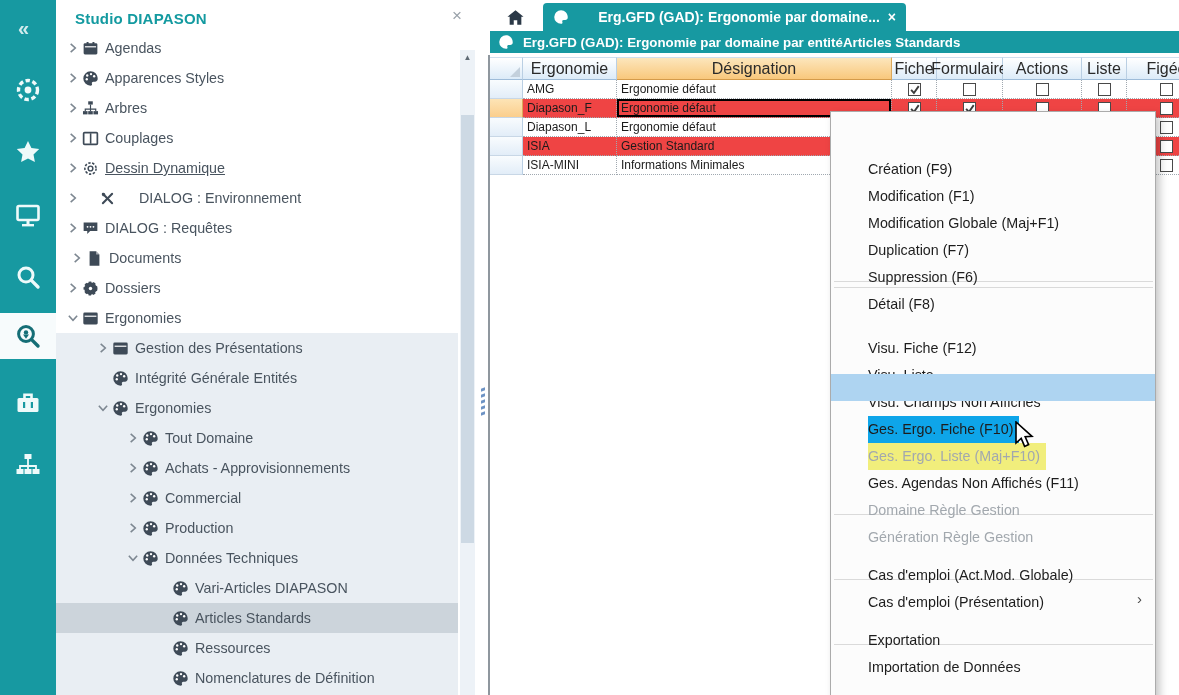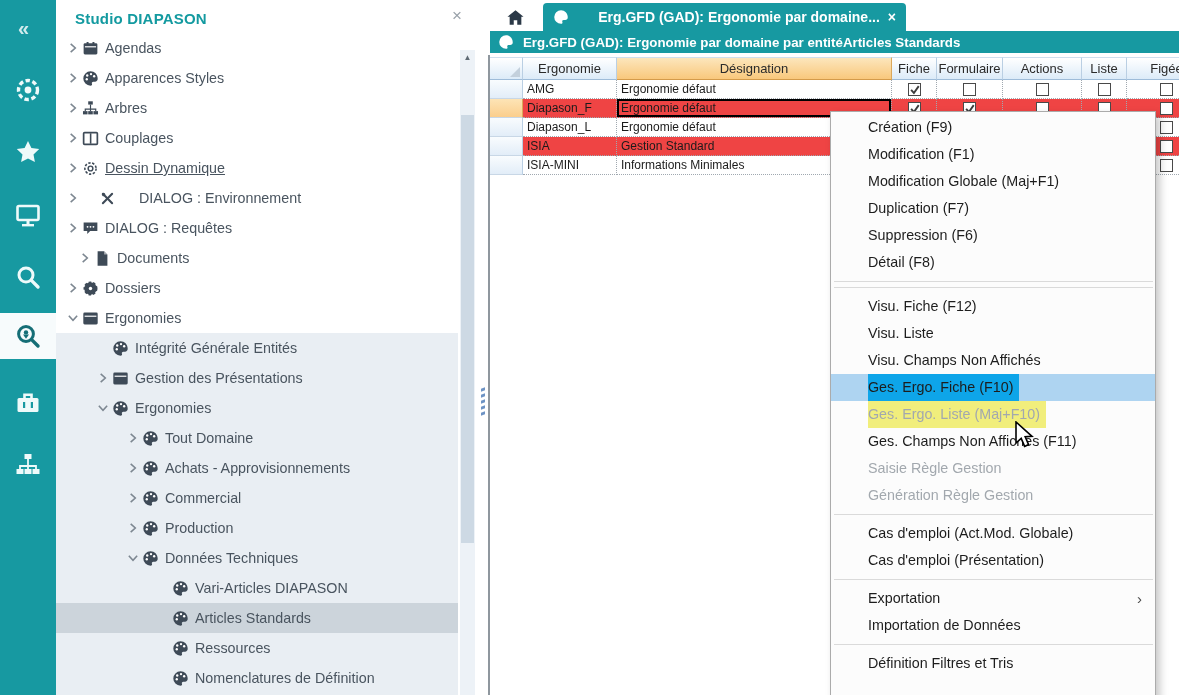--- a/index.html
+++ b/index.html
@@ -42,40 +42,40 @@
   #doc-tab .tab-label{font-size:14px;font-weight:600;flex:1;white-space:nowrap;overflow:hidden;text-align:right;}
   #doc-tab .tab-close{font-size:14px;font-weight:bold;cursor:pointer;}
   .palette-glyph{width:16px;height:16px;flex:0 0 16px;color:#fff;}
   #titlebar{position:absolute;left:490px;right:0;top:31px;height:22px;background:#1799a1;display:flex;align-items:center;gap:9px;padding-left:8px;color:#fff;z-index:3;}
   #titlebar .tb-label{font-size:13.3px;font-weight:600;white-space:nowrap;}
 
   
   #grid{position:absolute;left:490px;top:57px;z-index:10;font-size:12px;color:#1b1b1b;}
   .grow{display:grid;grid-template-columns:33px 94px 275px 45px 66px 79px 45px 80px;}
   .hcell{height:23px;box-sizing:border-box;display:flex;align-items:center;justify-content:center;
-         background:linear-gradient(#ffffff,#dcebf8);border-right:1px solid #bacfe3;border-bottom:1px solid #9ebcd9;border-top:1px solid #cfdfee;font-size:13px;color:#2a2a2a;position:relative;}
+         background:linear-gradient(#ffffff,#dcebf8);border-right:1px solid #bacfe3;border-bottom:1px solid #9ebcd9;border-top:1px solid #cfdfee;font-size:16px;color:#2a2a2a;position:relative;}
   .hcell.orange{background:linear-gradient(#fce6bc,#f9c87c);border-right:1px solid #dba85b;border-bottom:1px solid #d49b4a;}
   .hcell .tri{position:absolute;right:2px;bottom:2px;width:0;height:0;border-left:10px solid transparent;border-bottom:10px solid #c3d0dc;}
   .bcell{height:19px;box-sizing:border-box;display:flex;align-items:center;padding-left:4px;
          border-right:1px dotted #a0a8b0;border-bottom:1px dotted #a0a8b0;background:#fff;white-space:nowrap;overflow:hidden;}
   .grow.alt .bcell{background:#ef4444;}
   .rowhdr{background:linear-gradient(#f9fcfe,#e2edf8) !important;border-right:1px solid #bacfe3;border-bottom:1px solid #c8d7e6;}
   .grow.selrow .rowhdr{background:linear-gradient(#fde4b6,#fbce8c) !important;border-right:1px solid #dba85b;}
   .bcell.selcell{box-shadow:inset 0 0 0 2px #000;background:#f0f0f0;}
   .bcell.chk{justify-content:center;padding-left:0;}
   .cbox{width:13px;height:13px;border:1.5px solid #494949;background:#fff;box-sizing:border-box;display:flex;align-items:center;justify-content:center;}
   .cbox svg{width:11px;height:11px;color:#3c3c3c;}
 
   
   #ctxmenu{position:absolute;left:830px;top:111px;width:326px;height:600px;background:#fcfcfc;border:1px solid #ababab;
            box-shadow:4px 4px 8px rgba(0,0,0,.22);z-index:50;padding-top:2px;box-sizing:border-box;overflow:hidden;}
   .mitem{height:27px;line-height:27px;padding-left:37px;font-size:14.3px;color:#1d1d1d;position:relative;cursor:pointer;white-space:nowrap;}
   .mitem.disabled{color:#a2a8ae;}
   .mitem.hl-blue{background:#aed4f1;}
-  .mitem .mark{display:inline-block;padding-right:6px;}
+  .mitem .mark{display:inline-block;padding-right:6px;margin-top:42px;}
   .mitem .mark.green{background:#0ea5e9;}
   .mitem .mark.yellow{background:#f1ee7c;}
   .msep{border-top:1px solid #dadada;margin:5px 2px 5px 3px;height:0;}
   .subarrow{position:absolute;right:13px;top:0;font-size:15px;color:#4a4a4a;}
 
   
   #cursor{position:absolute;left:1014px;top:421px;width:26px;height:30px;z-index:100;pointer-events:none;}
 </style>
 </head>
 <body>
@@ -265,21 +265,21 @@
           <span class="ticon">
             <svg viewBox="0 0 26 26" style="width:100%;height:100%;display:block">
               <path d="M2.5 4h21v13h-11l-4.5 4.5V17h-5.5z" fill="currentColor"></path>
               <circle cx="8.5" cy="10.5" r="1.4" fill="#fff"></circle>
               <circle cx="13" cy="10.5" r="1.4" fill="#fff"></circle>
               <circle cx="17.5" cy="10.5" r="1.4" fill="#fff"></circle>
             </svg>
           </span>
           <span>DIALOG : Requêtes</span>
         </div>
-        <div class="trow" style="padding-left: 20px;">
+        <div class="trow" style="padding-left: 12px;">
           <span class="tchev">
             <svg viewBox="0 0 13 13" style="width:12px;height:12px">
               <polyline points="4,2 9,6.5 4,11" fill="none" stroke="currentColor" stroke-width="1.7"></polyline>
             </svg>
           </span>
           <span class="ticon">
             <svg viewBox="0 0 26 26" style="width:100%;height:100%;display:block">
               <path d="M5.5 2h10l5 5v17h-15z" fill="currentColor"></path>
               <path d="M15.5 2v5h5z" fill="#fff" opacity=".55"></path>
             </svg>
@@ -308,45 +308,45 @@
           </span>
           <span class="ticon">
             <svg viewBox="0 0 26 26" style="width:100%;height:100%;display:block">
               <rect x="2" y="4" width="22" height="18" rx="2" fill="currentColor"></rect>
               <rect x="4" y="8.6" width="18" height="1.8" fill="#fff"></rect>
             </svg>
           </span>
           <span>Ergonomies</span>
         </div>
         <div class="trow" style="padding-left: 38px;">
-          <span class="tchev"></span>
-          <span class="ticon">
-            <svg viewBox="0 0 26 26" style="width:100%;height:100%;display:block">
-              <path d="M13 2a11 11 0 1 0 0 22c2.2 0 2.9-1.4 2.2-2.9-.7-1.6.2-3.2 2.2-3.2h2.4c2.5 0 4.2-1.7 4.2-4.4C24 6.7 19.1 2 13 2z" fill="currentColor"></path>
-              <circle cx="8" cy="8.4" r="1.8" fill="#fff"></circle>
-              <circle cx="13.8" cy="6.3" r="1.8" fill="#fff"></circle>
-              <circle cx="18.6" cy="9.6" r="1.8" fill="#fff"></circle>
-              <circle cx="7.3" cy="14.2" r="1.8" fill="#fff"></circle>
-            </svg>
-          </span>
-          <span>Intégrité Générale Entités</span>
-        </div>
-        <div class="trow" style="padding-left: 38px;">
           <span class="tchev">
             <svg viewBox="0 0 13 13" style="width:12px;height:12px">
               <polyline points="4,2 9,6.5 4,11" fill="none" stroke="currentColor" stroke-width="1.7"></polyline>
             </svg>
           </span>
           <span class="ticon">
             <svg viewBox="0 0 26 26" style="width:100%;height:100%;display:block">
               <rect x="2" y="4" width="22" height="18" rx="2" fill="currentColor"></rect>
               <rect x="4" y="8.6" width="18" height="1.8" fill="#fff"></rect>
             </svg>
           </span>
           <span>Gestion des Présentations</span>
+        </div>
+        <div class="trow" style="padding-left: 38px;">
+          <span class="tchev"></span>
+          <span class="ticon">
+            <svg viewBox="0 0 26 26" style="width:100%;height:100%;display:block">
+              <path d="M13 2a11 11 0 1 0 0 22c2.2 0 2.9-1.4 2.2-2.9-.7-1.6.2-3.2 2.2-3.2h2.4c2.5 0 4.2-1.7 4.2-4.4C24 6.7 19.1 2 13 2z" fill="currentColor"></path>
+              <circle cx="8" cy="8.4" r="1.8" fill="#fff"></circle>
+              <circle cx="13.8" cy="6.3" r="1.8" fill="#fff"></circle>
+              <circle cx="18.6" cy="9.6" r="1.8" fill="#fff"></circle>
+              <circle cx="7.3" cy="14.2" r="1.8" fill="#fff"></circle>
+            </svg>
+          </span>
+          <span>Intégrité Générale Entités</span>
         </div>
         <div class="trow" style="padding-left: 38px;">
           <span class="tchev">
             <svg viewBox="0 0 13 13" style="width:12px;height:12px">
               <polyline points="2,4 6.5,9 11,4" fill="none" stroke="currentColor" stroke-width="1.7"></polyline>
             </svg>
           </span>
           <span class="ticon">
             <svg viewBox="0 0 26 26" style="width:100%;height:100%;display:block">
               <path d="M13 2a11 11 0 1 0 0 22c2.2 0 2.9-1.4 2.2-2.9-.7-1.6.2-3.2 2.2-3.2h2.4c2.5 0 4.2-1.7 4.2-4.4C24 6.7 19.1 2 13 2z" fill="currentColor"></path>
@@ -695,22 +695,22 @@
     <div class="mitem"><span class="mark">Duplication (F7)</span></div>
     <div class="mitem"><span class="mark">Suppression (F6)</span></div>
     <div class="mitem"><span class="mark">Détail (F8)</span></div>
     <div class="msep"></div>
     <div class="msep"></div>
     <div class="mitem"><span class="mark">Visu. Fiche (F12)</span></div>
     <div class="mitem"><span class="mark">Visu. Liste</span></div>
     <div class="mitem"><span class="mark">Visu. Champs Non Affichés</span></div>
     <div class="mitem hl-blue"><span class="mark green">Ges. Ergo. Fiche (F10)</span></div>
     <div class="mitem disabled"><span class="mark yellow">Ges. Ergo. Liste (Maj+F10)</span></div>
-    <div class="mitem"><span class="mark">Ges. Champs Non Affichés (F11)</span></div>
-    <div class="mitem disabled"><span class="mark">Saisie Règle Gestion</span></div>
+    <div class="mitem"><span class="mark">Ges. Agendas Non Affichés (F11)</span></div>
+    <div class="mitem disabled"><span class="mark">Domaine Règle Gestion</span></div>
     <div class="mitem disabled"><span class="mark">Génération Règle Gestion</span></div>
     <div class="msep"></div>
     <div class="mitem"><span class="mark">Cas d'emploi (Act.Mod. Globale)</span></div>
     <div class="mitem"><span class="mark">Cas d'emploi (Présentation)</span></div>
     <div class="msep"></div>
     <div class="mitem"><span class="mark">Exportation</span><span class="subarrow">›</span></div>
     <div class="mitem"><span class="mark">Importation de Données</span></div>
     <div class="msep"></div>
     <div class="mitem"><span class="mark">Définition Filtres et Tris</span></div>
   </div>

